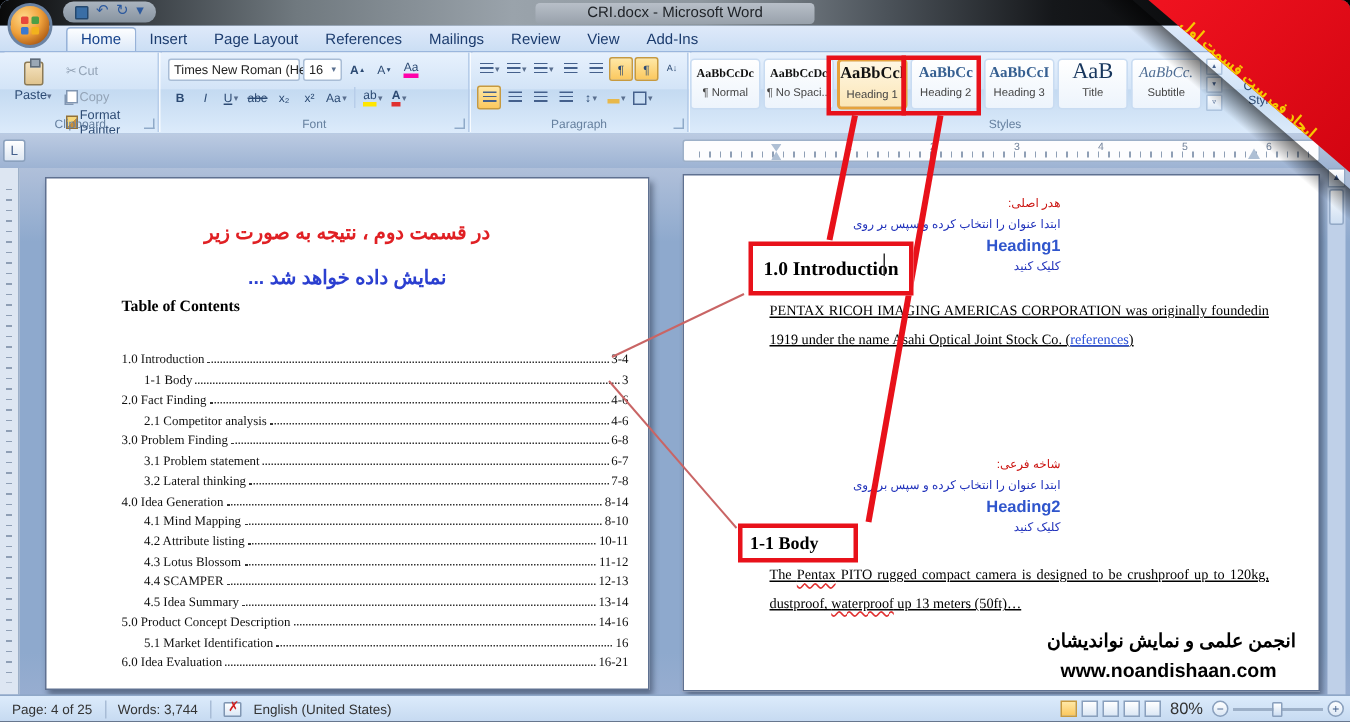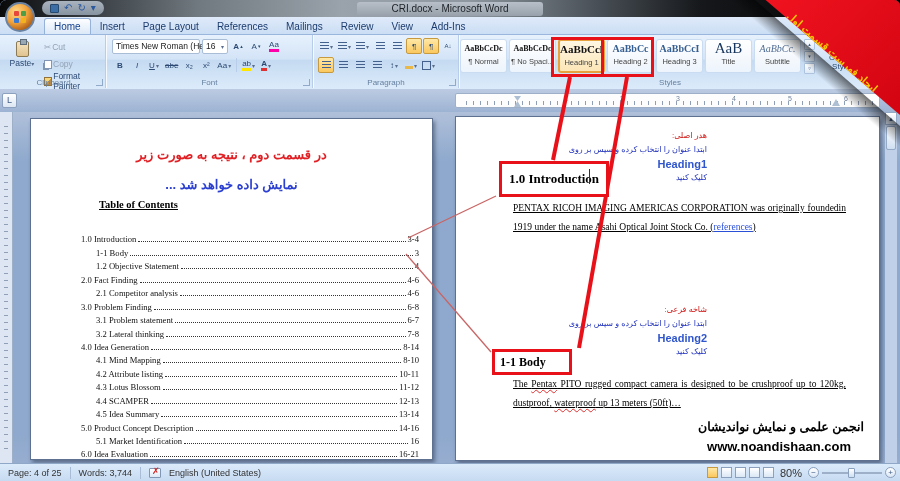--- a/index.html
+++ b/index.html
@@ -117,22 +117,22 @@
   .page { position:absolute; background:#fff; border:1px solid #5f7191;
     box-shadow:2px 3px 4px rgba(20,30,50,.45); }
   #page-left  { left:30px;  top:6px; width:403px; height:342px; }
   #page-right { left:455px; top:4px; width:425px; height:345px; }
 
   
   .fa { direction:rtl; font-family:"Liberation Sans",sans-serif; }
   #note1, #note2 { position:absolute; left:0; right:0; text-align:center; font-weight:bold; font-size:13px; }
   #note1 { top:28px; color:#e02024; }
   #note2 { top:58px; color:#2b3fd0; }
-  #toc-title { position:absolute; left:68px; top:80px; font-family:"Liberation Serif",serif;
-    font-weight:bold; font-size:10.5px; color:#000;text-decoration:underline; }
+  #toc-title { position:absolute; left:50px; top:80px; font-family:"Liberation Serif",serif;
+    font-weight:bold; font-size:10.5px; color:#000; }
   #toc-list { position:absolute; left:50px; right:13px; top:112px; }
   .toc-row { display:flex; align-items:flex-end; height:13.45px; font-family:"Liberation Serif",serif;
     font-size:8.6px; color:#111; }
   .toc-row.lvl2 .toc-label { margin-left:15px; }
   .toc-label { white-space:nowrap; }
   .toc-dots { flex:1; border-bottom:1.2px dotted #333; margin:0 2px 2px; }
   .toc-page { white-space:nowrap; }
 
   
   .annot { position:absolute; right:172px; text-align:right; direction:rtl; white-space:nowrap;
@@ -450,25 +450,20 @@
       <div id="toc-list">
           <div class="toc-row lvl1">
           <span class="toc-label">1.0 Introduction</span>
           <span class="toc-dots"></span>
           <span class="toc-page">3-4</span>
         </div>
           <div class="toc-row lvl2">
           <span class="toc-label">1-1 Body</span>
           <span class="toc-dots"></span>
           <span class="toc-page">3</span>
-        </div>
-          <div class="toc-row lvl2">
-          <span class="toc-label">1.2 Objective Statement</span>
-          <span class="toc-dots"></span>
-          <span class="toc-page">4</span>
         </div>
           <div class="toc-row lvl1">
           <span class="toc-label">2.0 Fact Finding</span>
           <span class="toc-dots"></span>
           <span class="toc-page">4-6</span>
         </div>
           <div class="toc-row lvl2">
           <span class="toc-label">2.1 Competitor analysis</span>
           <span class="toc-dots"></span>
           <span class="toc-page">4-6</span>

